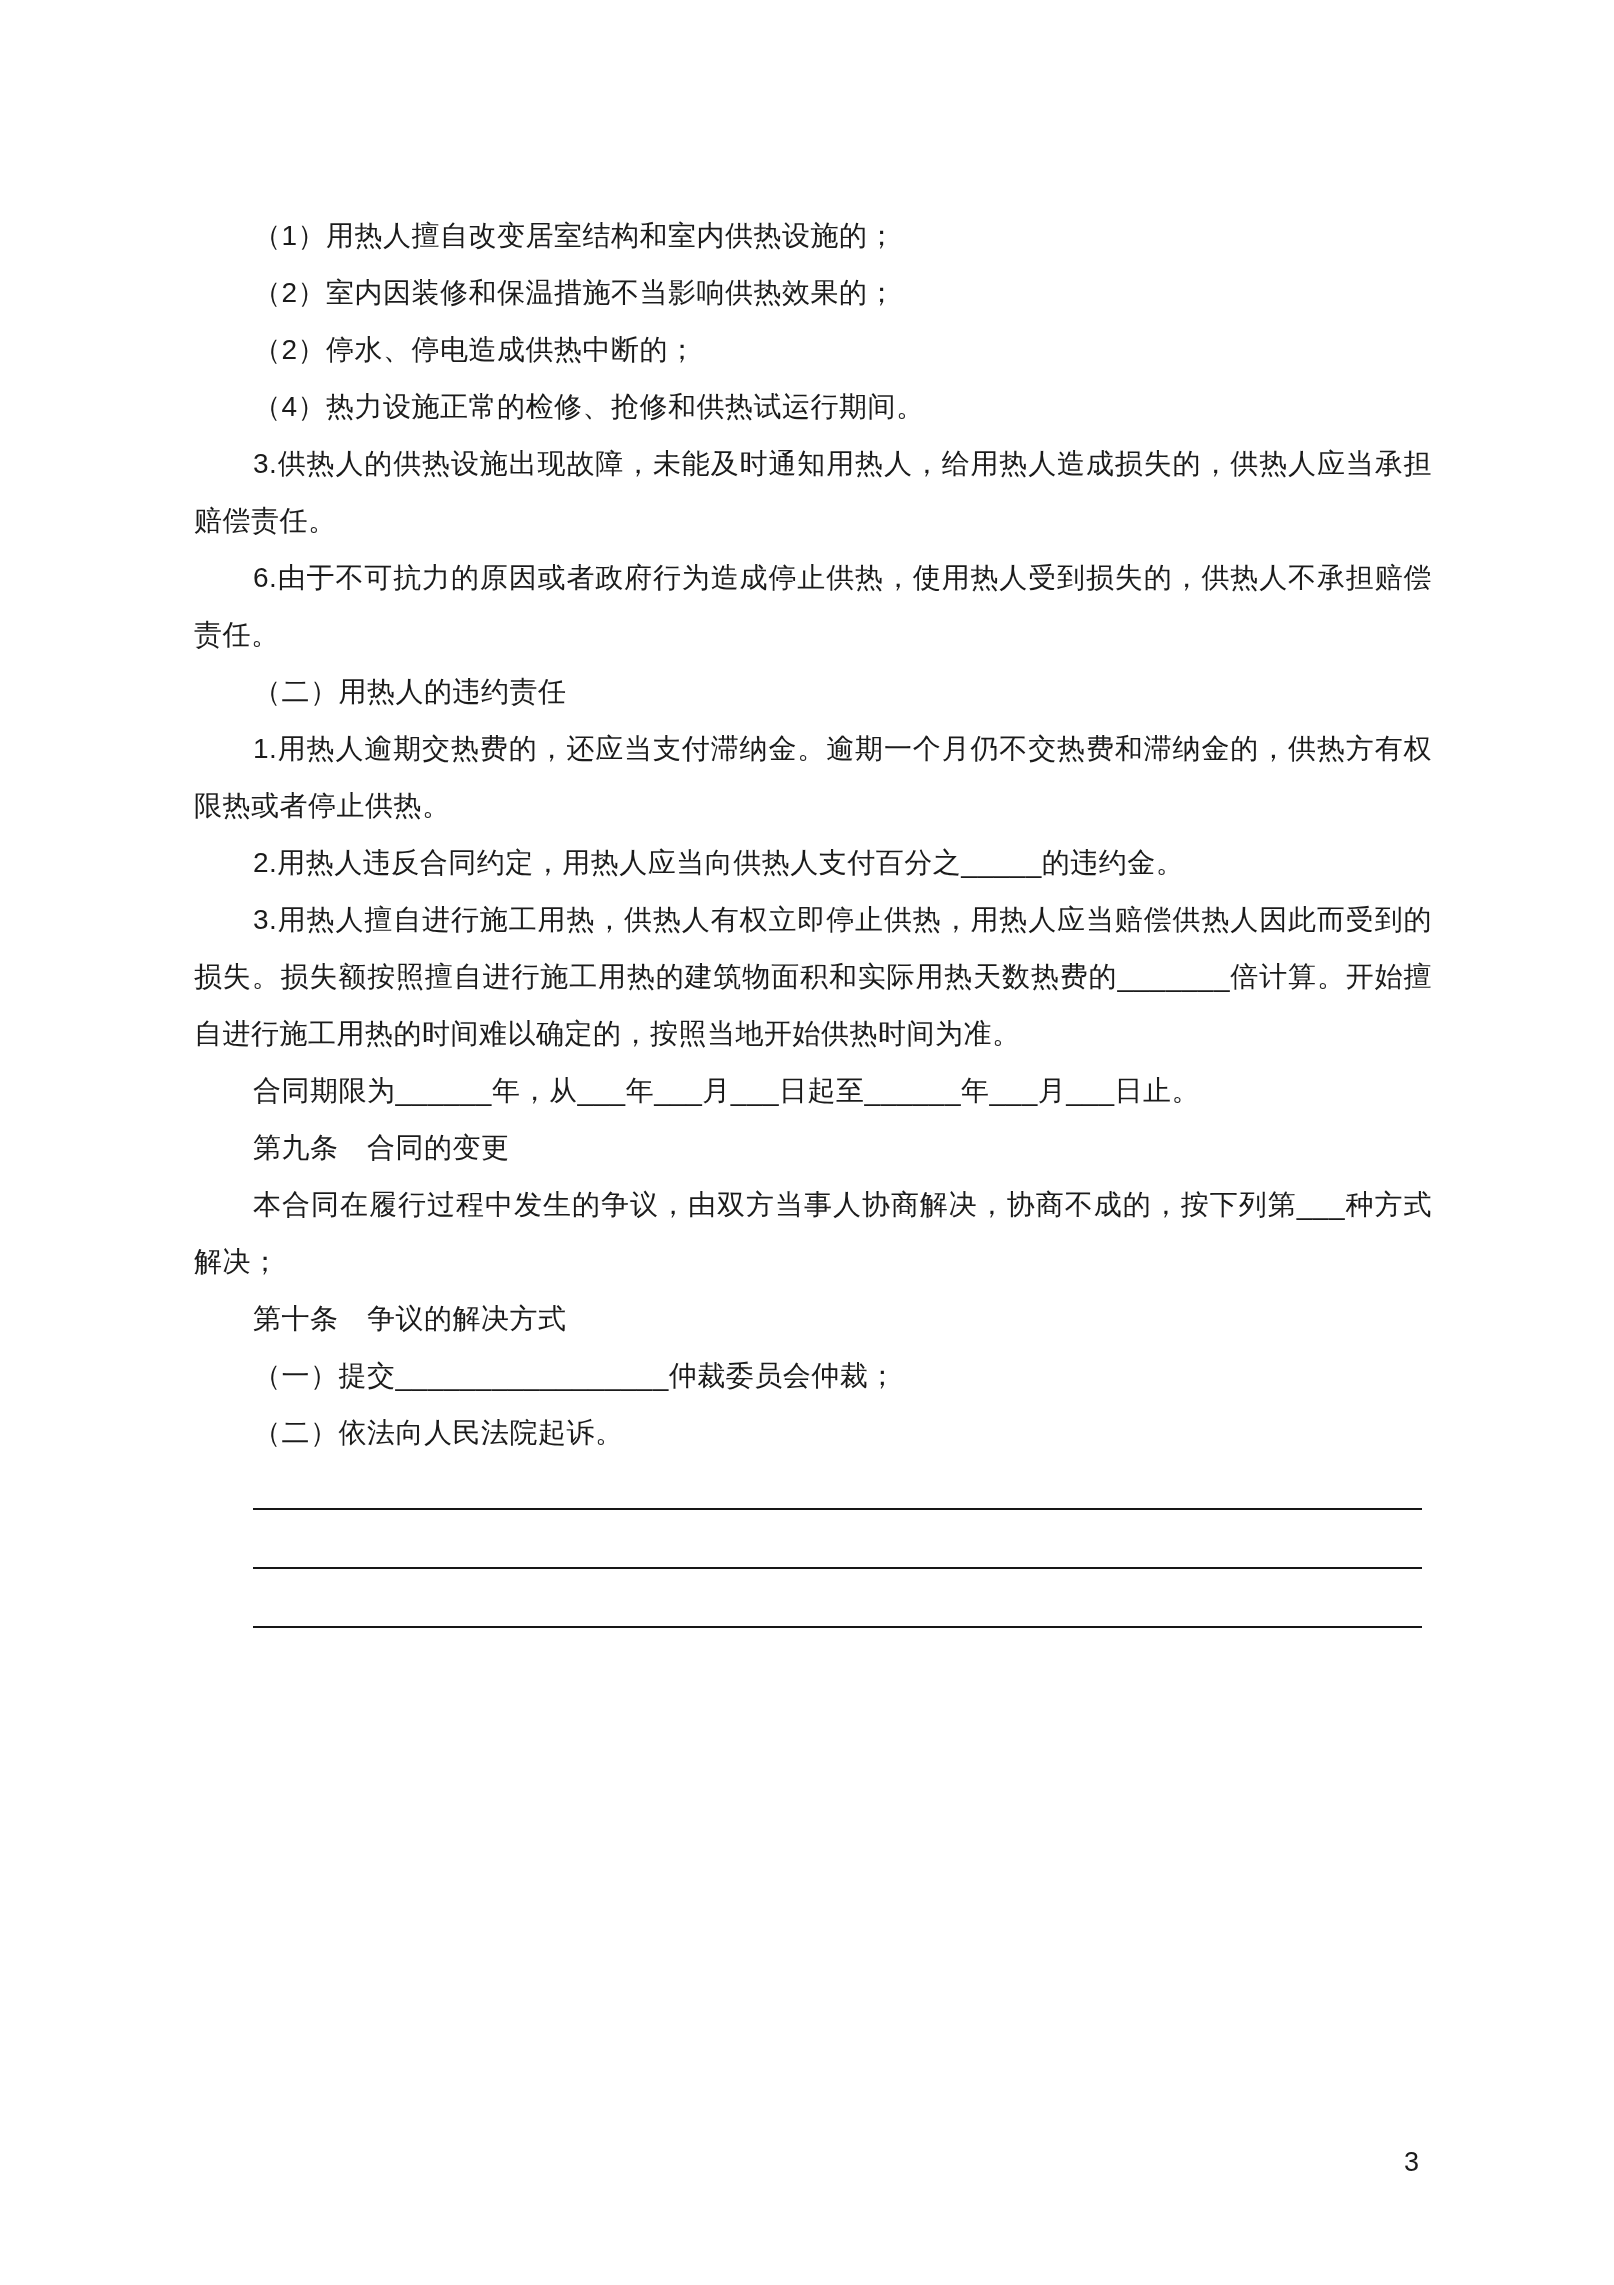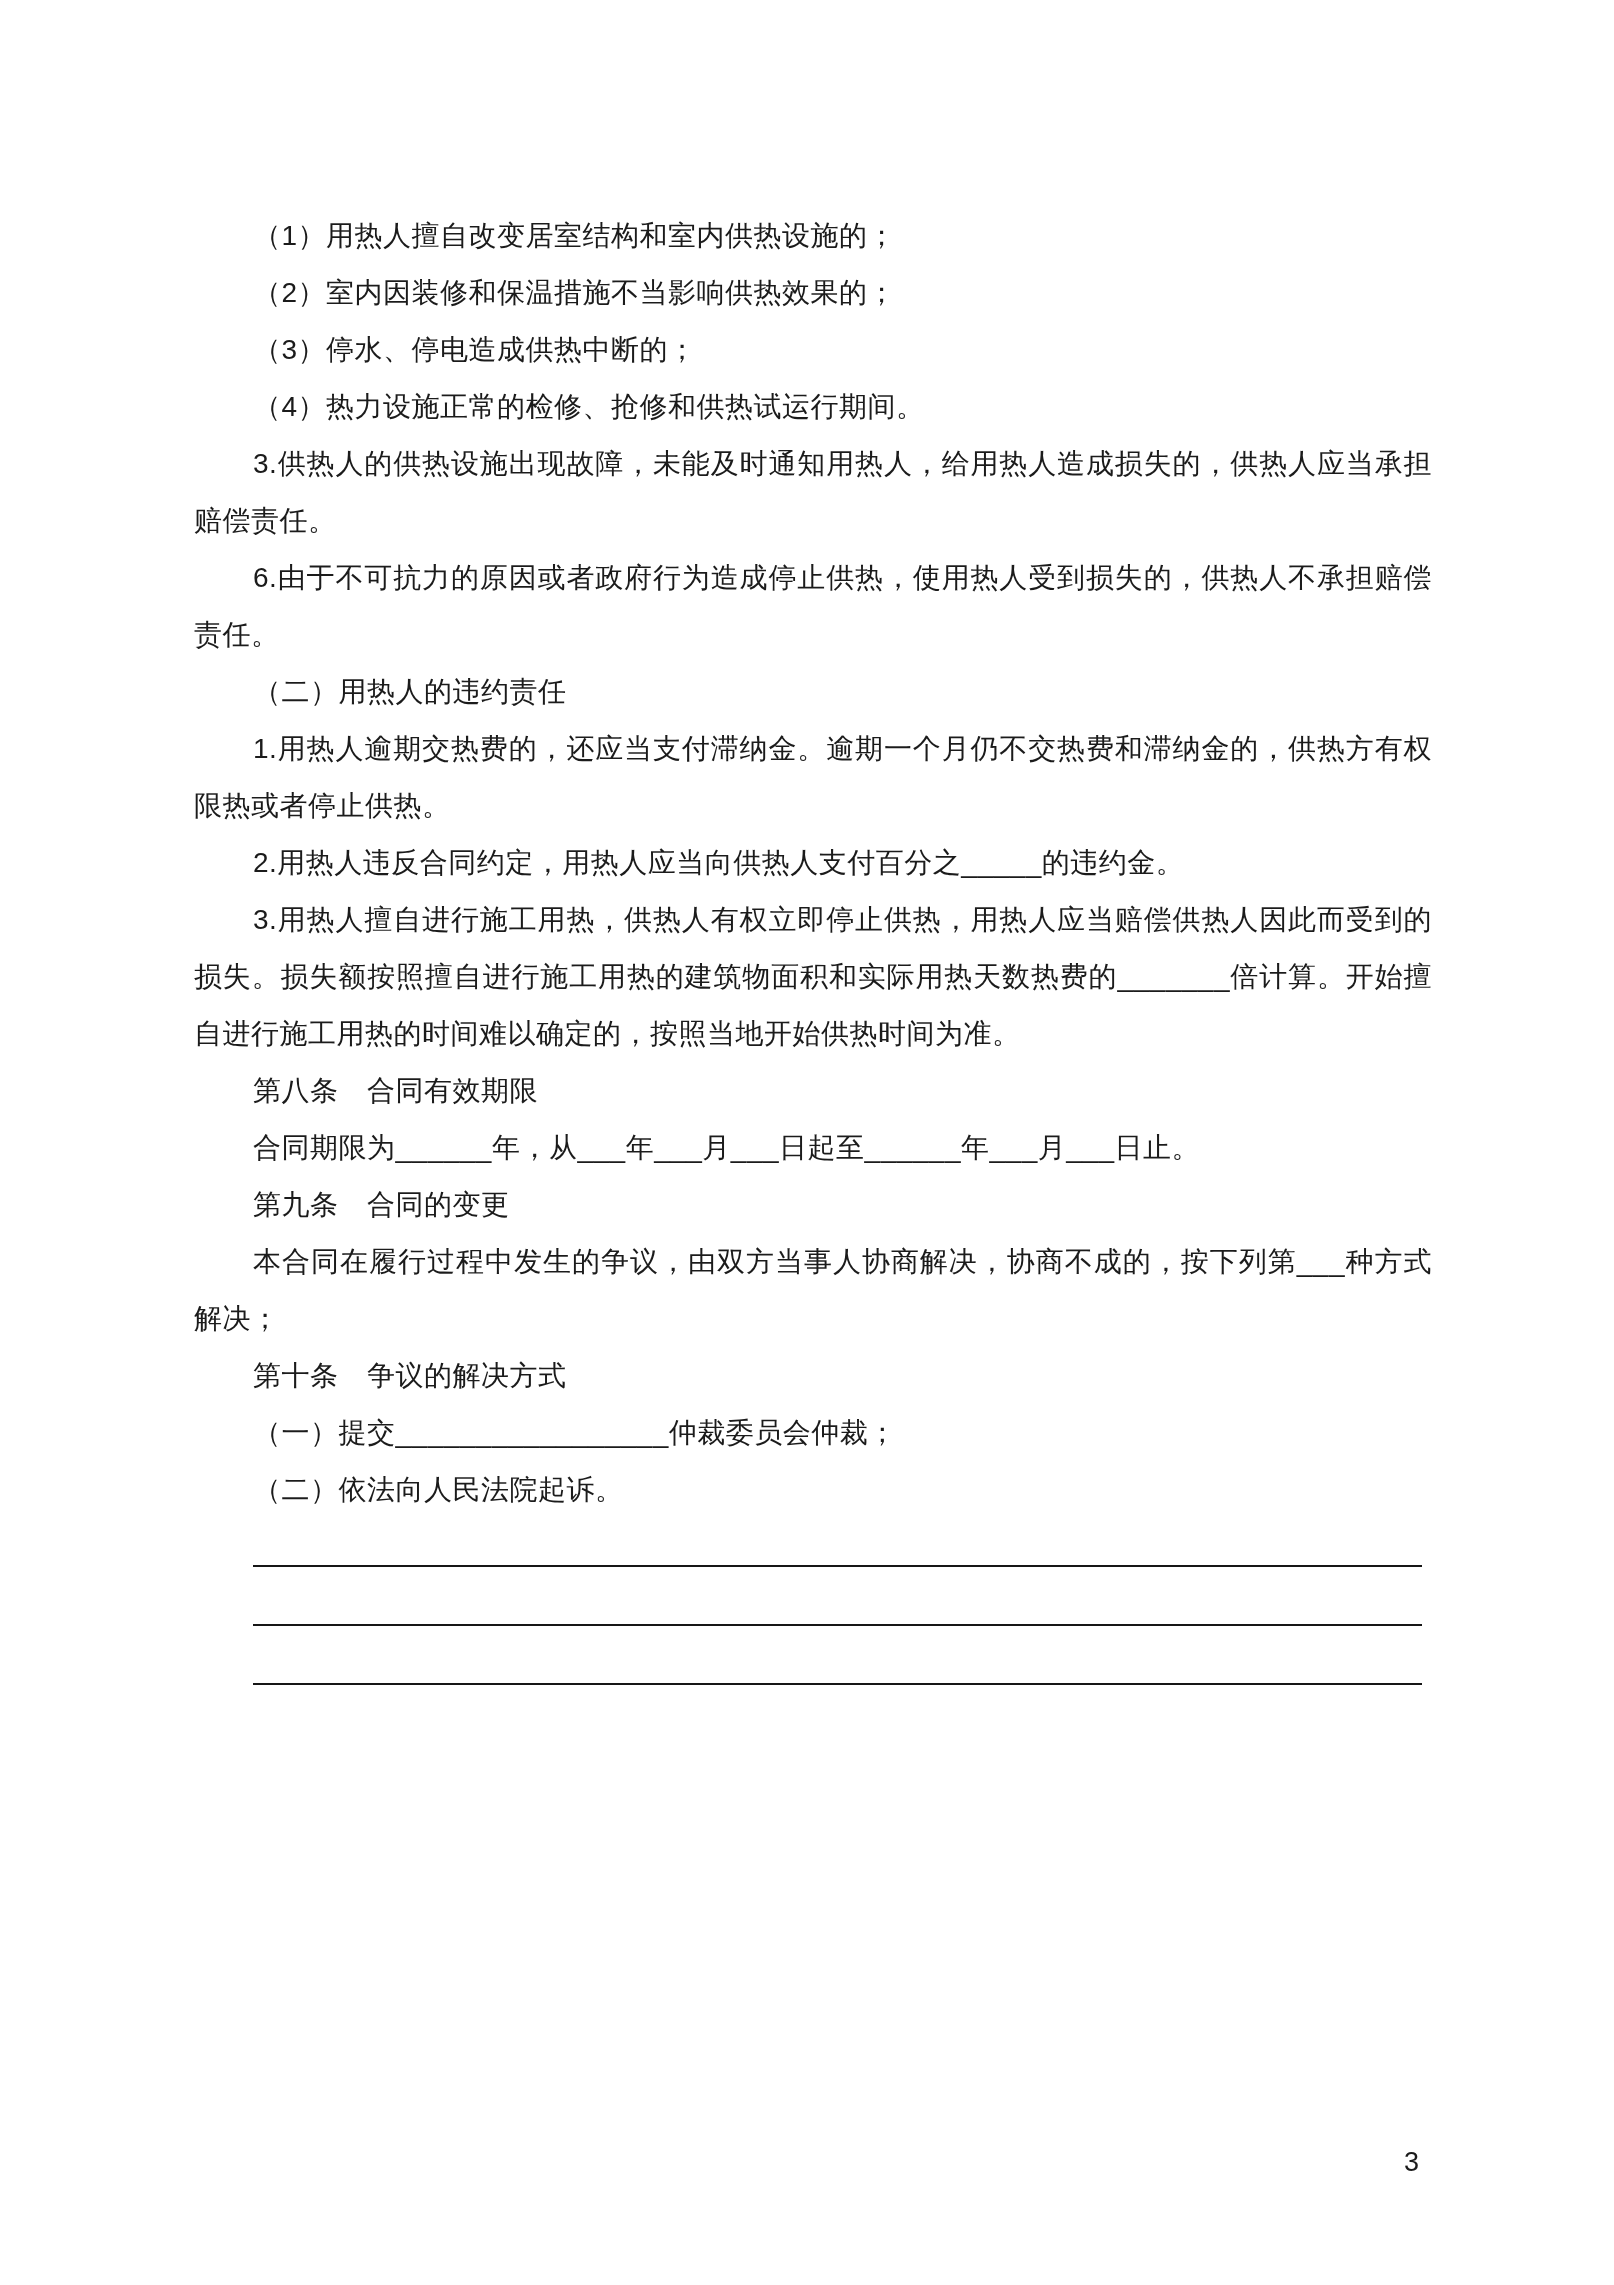--- a/index.html
+++ b/index.html
@@ -55,29 +55,28 @@
     line-height: 36px;
   }
 </style>
 </head>
 <body>
 
 <div class="page">
   <div class="content">
     <p>（1）用热人擅自改变居室结构和室内供热设施的；</p>
     <p>（2）室内因装修和保温措施不当影响供热效果的；</p>
-    <p>（3）停水、停电造成供热中断的；</p>
+    <p>（2）停水、停电造成供热中断的；</p>
     <p>（4）热力设施正常的检修、抢修和供热试运行期间。</p>
     <p>3.供热人的供热设施出现故障，未能及时通知用热人，给用热人造成损失的，供热人应当承担赔偿责任。</p>
     <p>6.由于不可抗力的原因或者政府行为造成停止供热，使用热人受到损失的，供热人不承担赔偿责任。</p>
     <p>（二）用热人的违约责任</p>
     <p>1.用热人逾期交热费的，还应当支付滞纳金。逾期一个月仍不交热费和滞纳金的，供热方有权限热或者停止供热。</p>
     <p>2.用热人违反合同约定，用热人应当向供热人支付百分之_____的违约金。</p>
     <p>3.用热人擅自进行施工用热，供热人有权立即停止供热，用热人应当赔偿供热人因此而受到的损失。损失额按照擅自进行施工用热的建筑物面积和实际用热天数热费的_______倍计算。开始擅自进行施工用热的时间难以确定的，按照当地开始供热时间为准。</p>
-    <p>第八条　合同有效期限</p>
     <p>合同期限为______年，从___年___月___日起至______年___月___日止。</p>
     <p>第九条　合同的变更</p>
     <p>本合同在履行过程中发生的争议，由双方当事人协商解决，协商不成的，按下列第___种方式解决；</p>
     <p>第十条　争议的解决方式</p>
     <p>（一）提交_________________仲裁委员会仲裁；</p>
     <p>（二）依法向人民法院起诉。</p>
 
     <div class="blank-rules">
       <div class="blank-rule"></div>
       <div class="blank-rule"></div>

